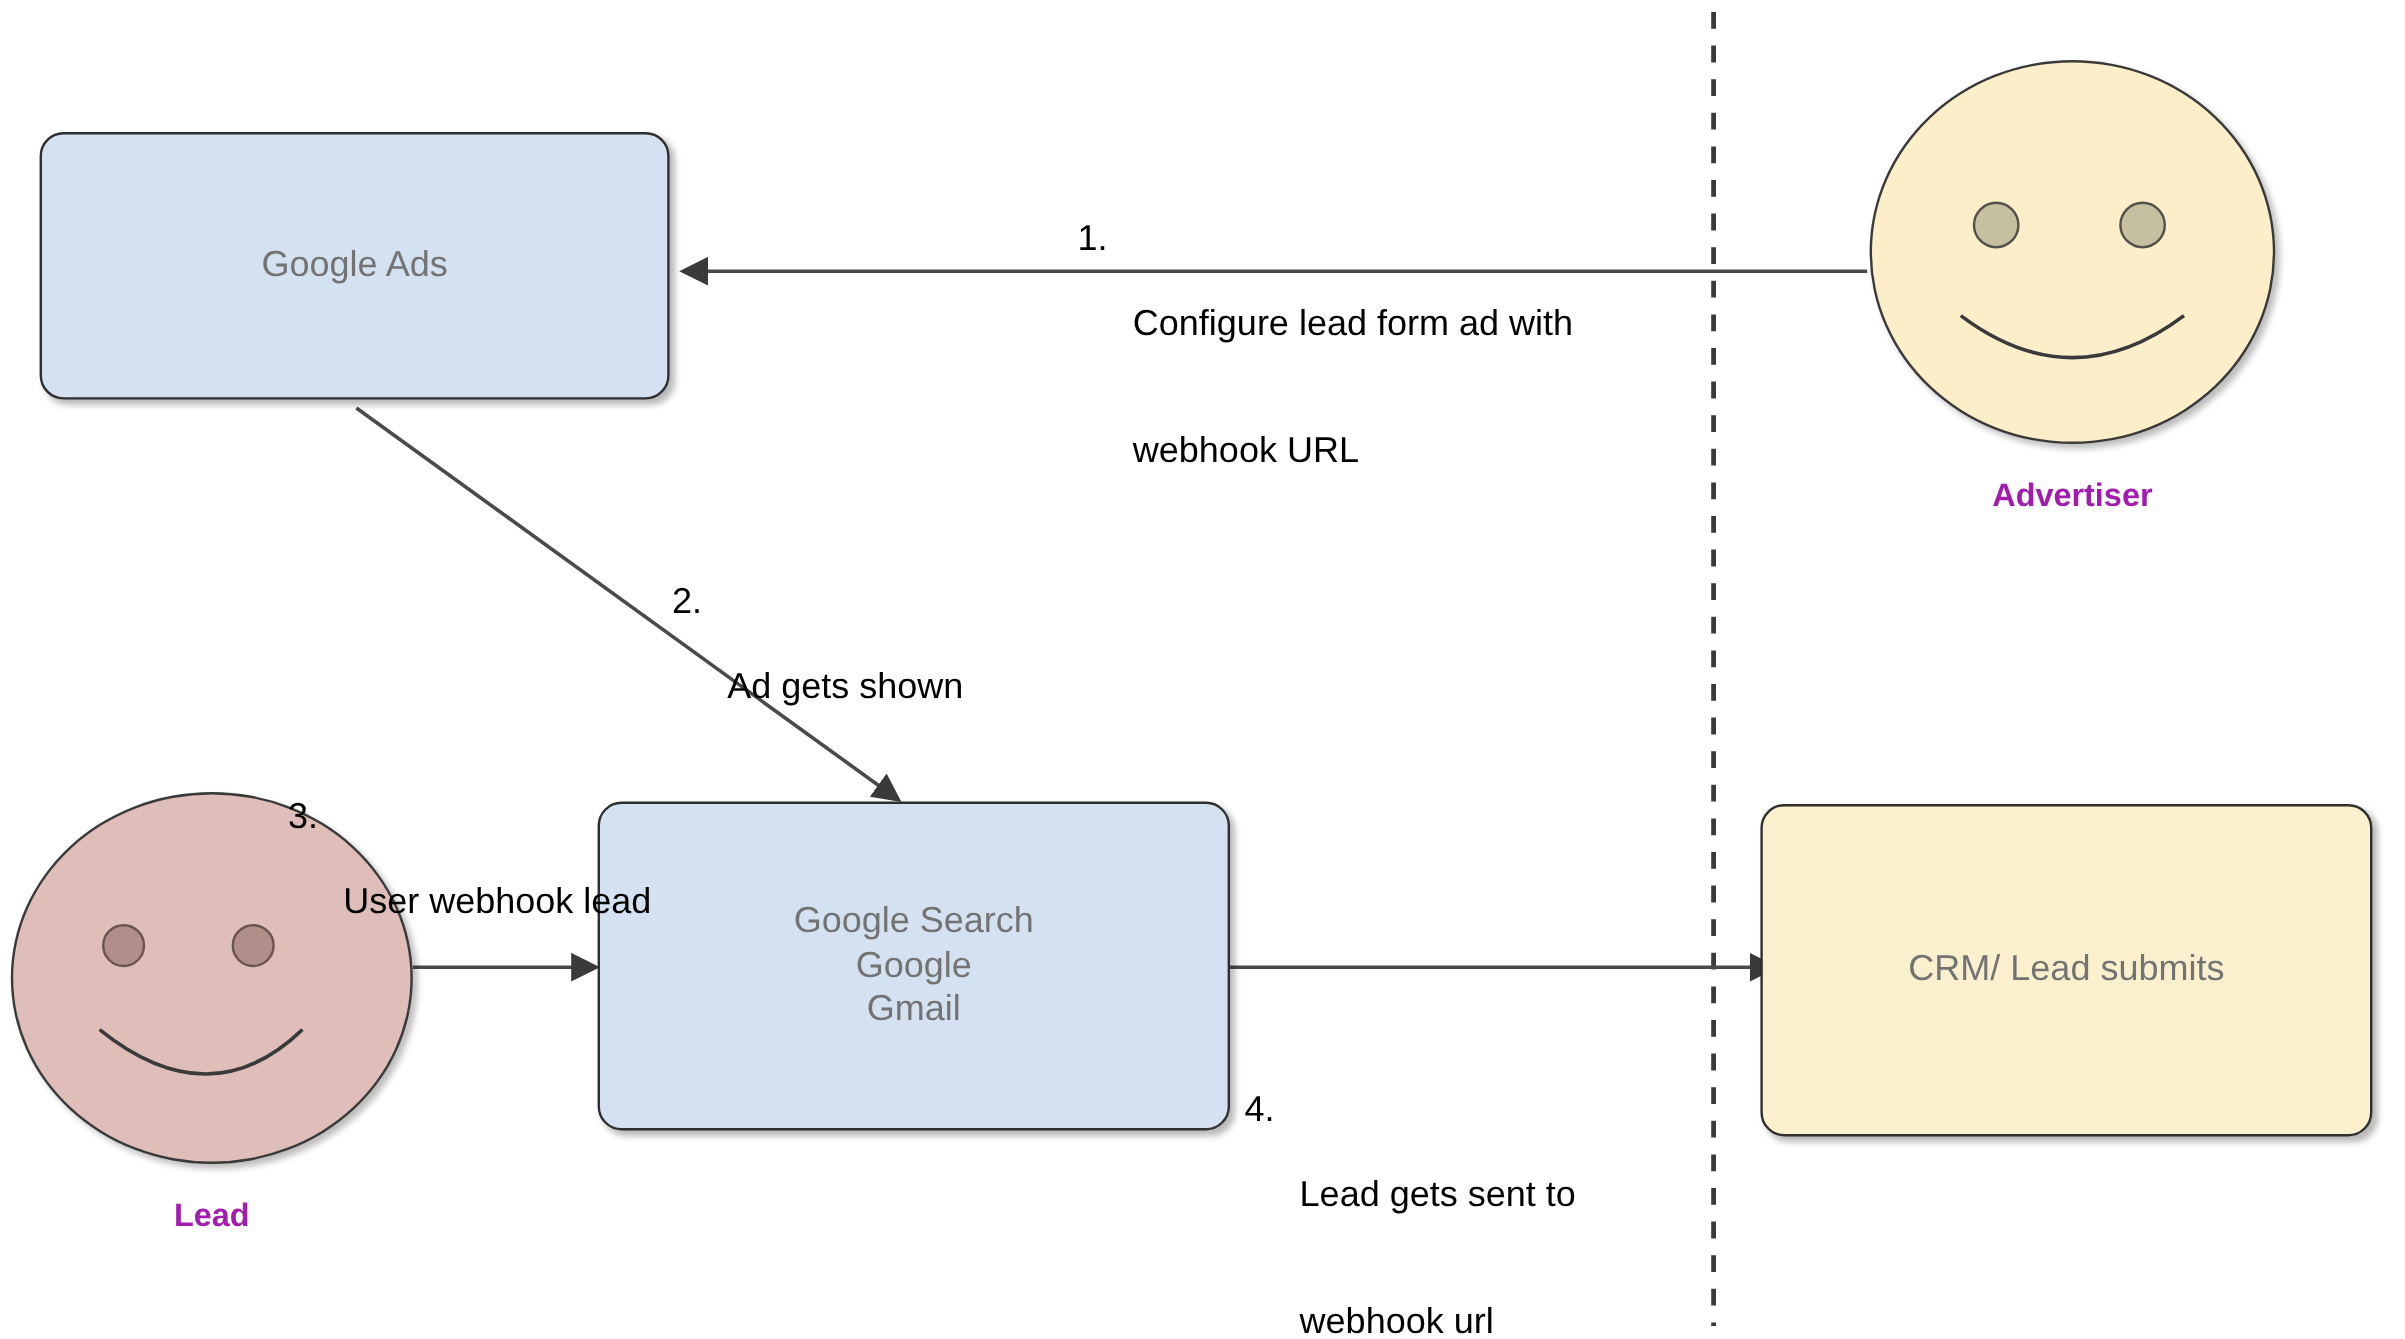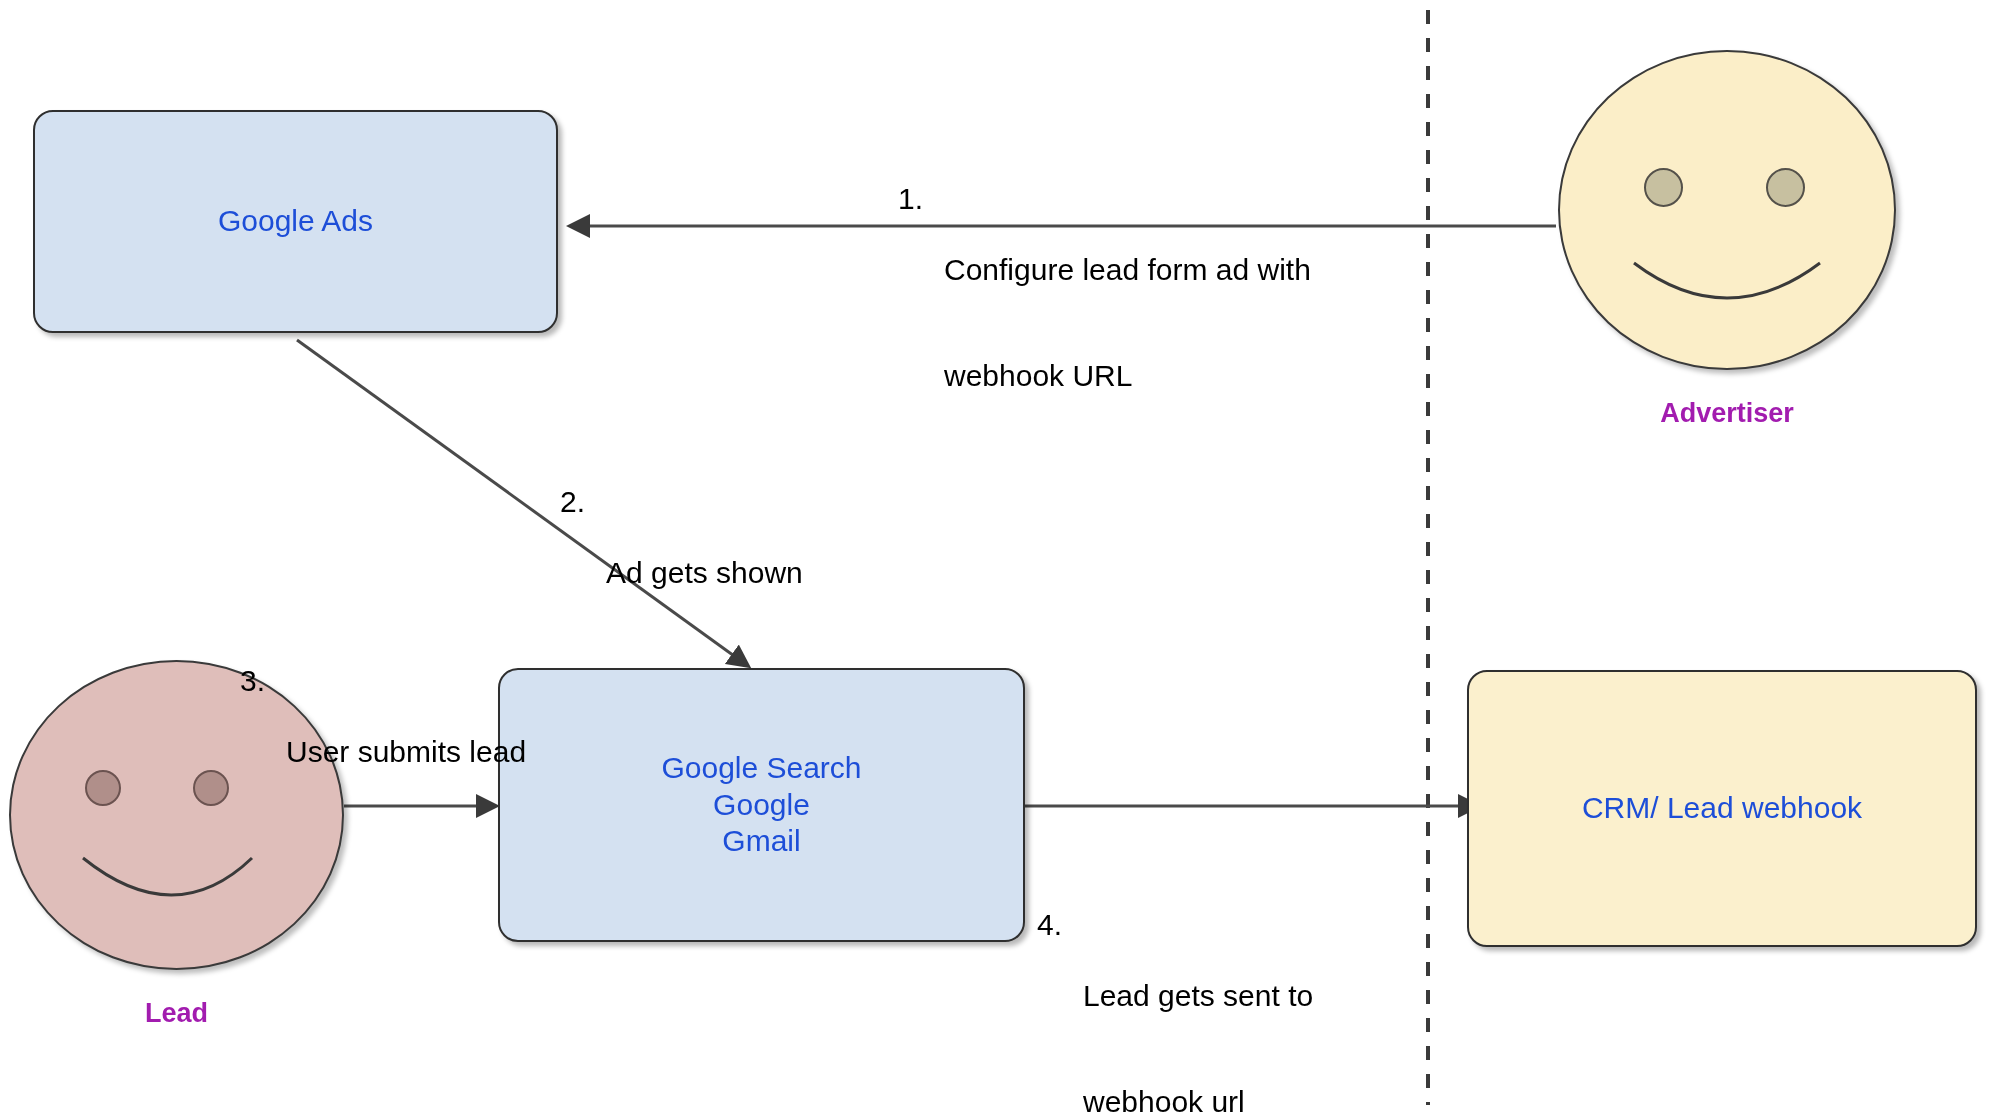--- a/index.html
+++ b/index.html
@@ -32,21 +32,21 @@
     box-sizing: border-box;
     border: 2px solid #2f2f2f;
     border-radius: 20px;
     display: flex;
     align-items: center;
     justify-content: center;
     text-align: center;
     box-shadow: 4px 4px 5px rgba(0,0,0,0.28);
     font-size: 30px;
     line-height: 1.22;
-    color: #1d4ed8;
+    color: #737373;
   }
   .fill-blue  { background: #d4e1f1; }
   .fill-cream { background: #fbf0cd; }
 
   #node-google-ads   { left: 33px;   top: 110px; width: 525px; height: 223px; }
   #node-google-surfaces { left: 485px; top: 668px; width: 527px; height: 274px; margin-left: 13px; }
   #node-crm          { left: 1467px; top: 670px; width: 510px; height: 277px; }
 
   .node-lines { display: block; }
   .node-line  { display: block; white-space: nowrap; }
@@ -156,21 +156,21 @@
   <div class="node-box fill-blue" id="node-google-surfaces">
     <span class="node-lines">
       <span class="node-line">Google Search</span>
       <span class="node-line">Google</span>
       <span class="node-line">Gmail</span>
     </span>
   </div>
 
   <div class="node-box fill-cream" id="node-crm">
     <span class="node-lines">
-      <span class="node-line">CRM/ Lead webhook</span>
+      <span class="node-line">CRM/ Lead submits</span>
     </span>
   </div>
 
   <div class="actor" id="actor-advertiser">
     <div class="face"></div>
     <div class="eye left"></div>
     <div class="eye right"></div>
     <svg class="mouth" width="338" height="320" viewBox="0 0 338 320" xmlns="http://www.w3.org/2000/svg">
       <path d="M 76 213 Q 169 283 262 213" fill="none" stroke="#3a3a3a" stroke-width="3"></path>
     </svg>
@@ -203,21 +203,21 @@
       <span>
         <span class="txt">Ad gets shown</span>
       </span>
     </div>
   </div>
 
   <div class="edge-label" id="label-3">
     <div class="row">
       <span class="num">3.</span>
       <span>
-        <span class="txt">User submits lead</span>
+        <span class="txt">User webhook lead</span>
       </span>
     </div>
   </div>
 
   <div class="edge-label" id="label-4">
     <div class="row">
       <span class="num">4.</span>
       <span>
         <span class="txt">Lead gets sent to</span>
         <span class="txt">webhook url</span>

